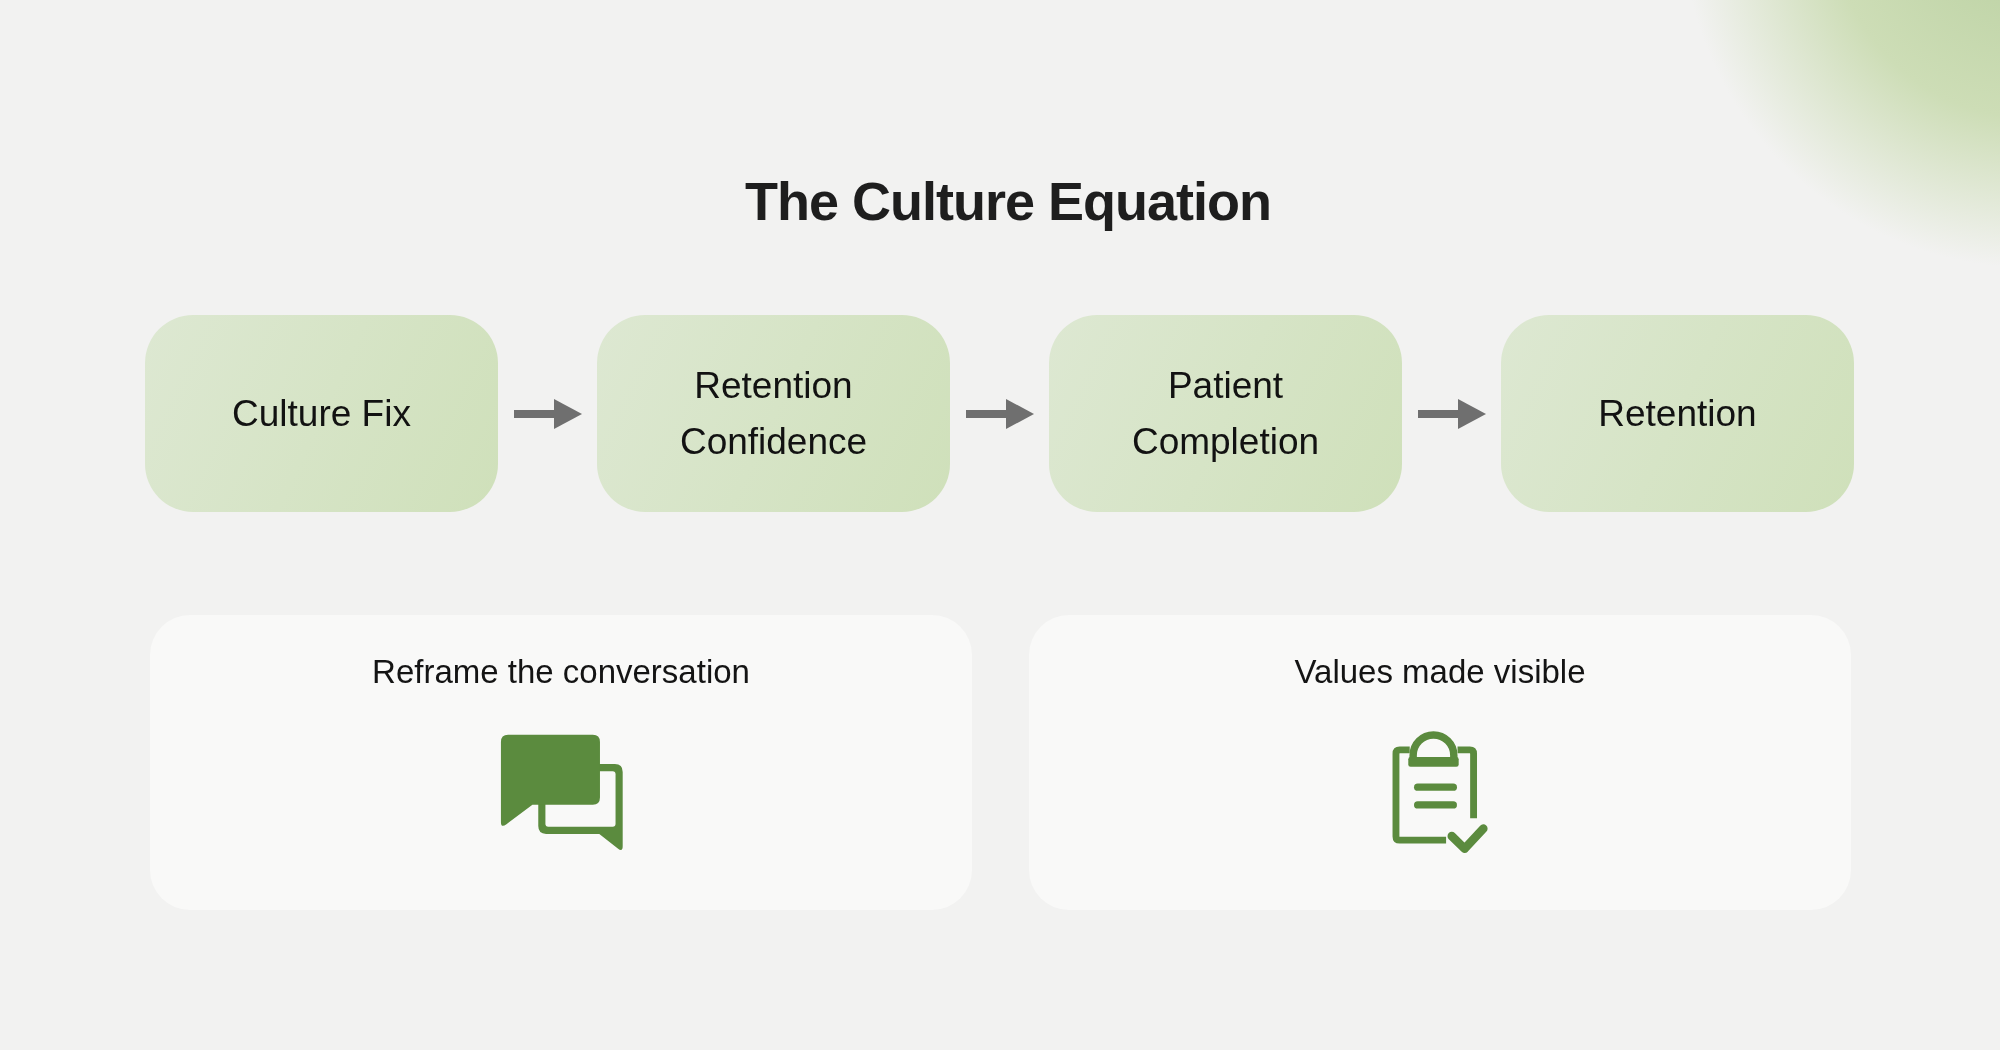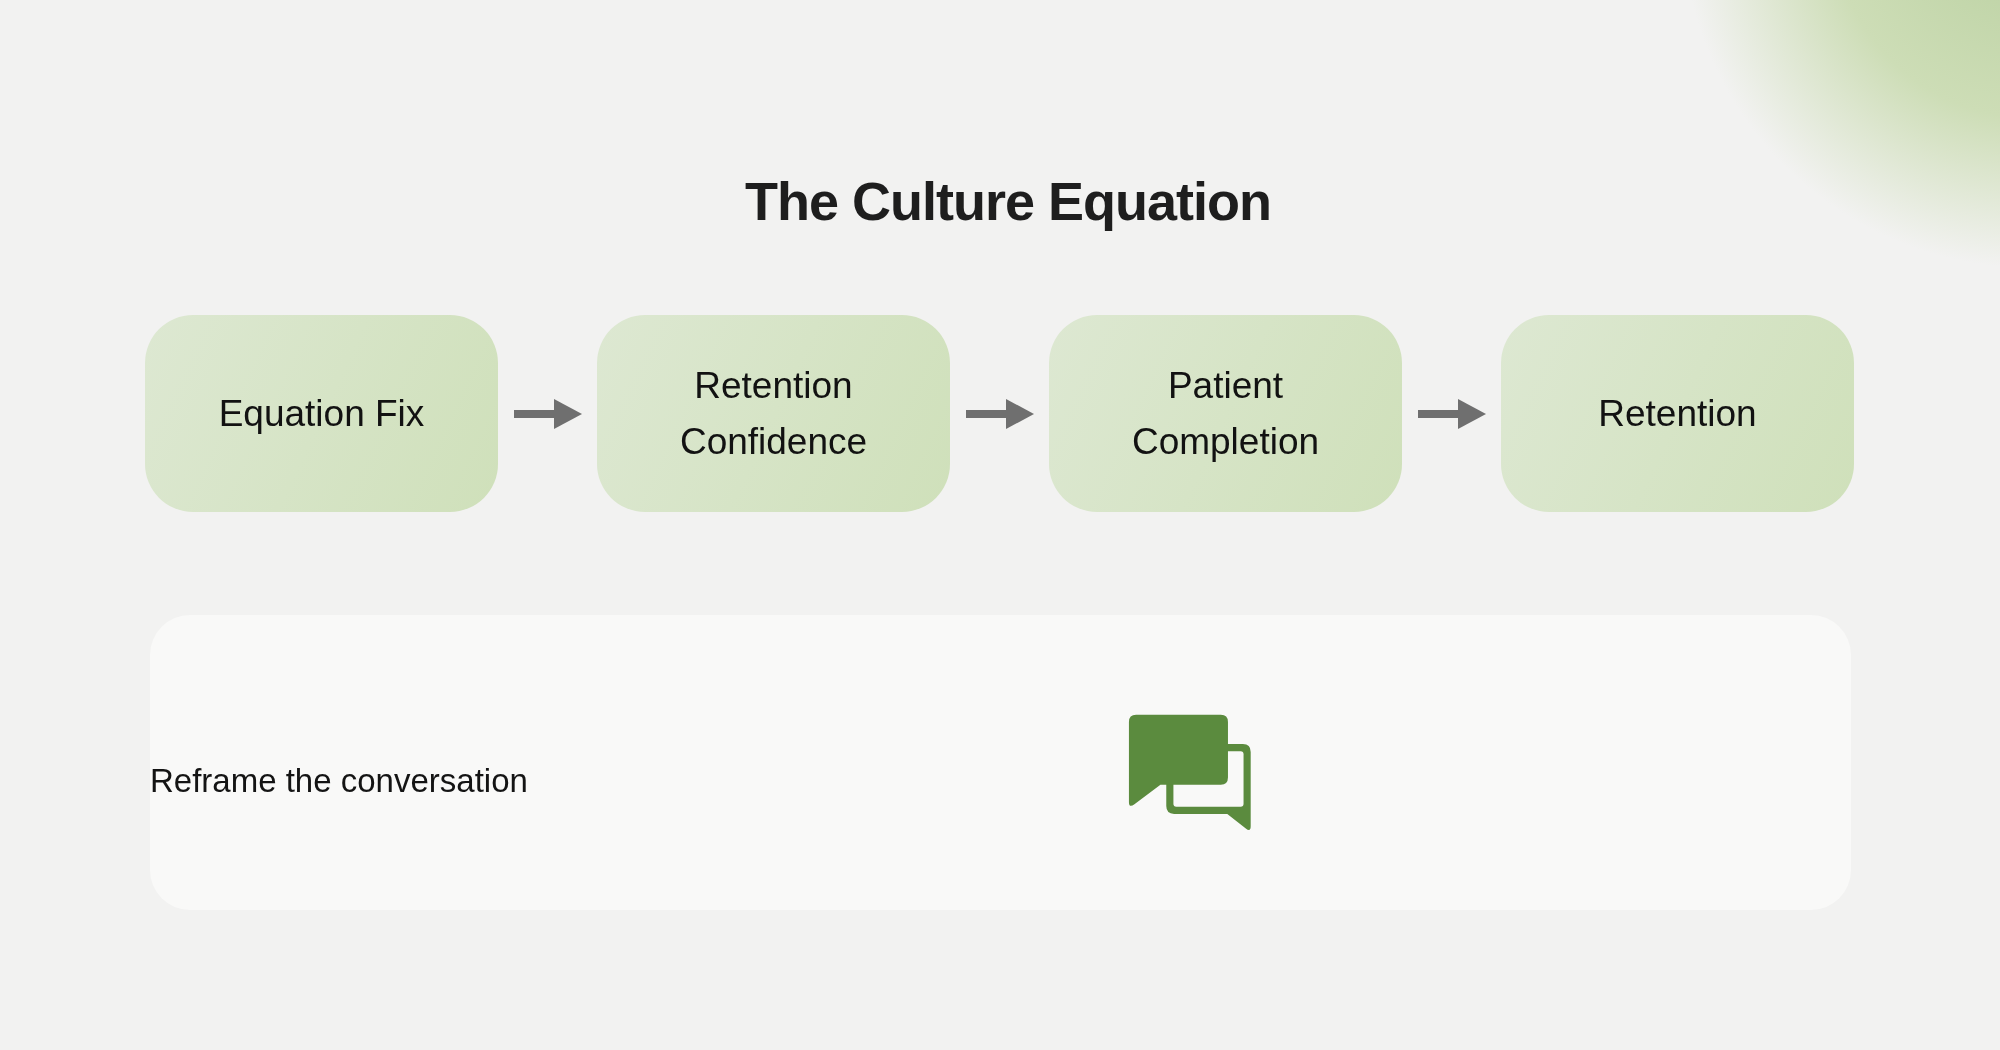--- a/index.html
+++ b/index.html
@@ -46,21 +46,21 @@
   .cards-row{
     position:absolute;
     top:615px;left:150px;
     width:1701px;height:295px;
     display:flex;gap:57px;
   }
   .card{
     flex:1 1 0;
     background:var(--card-background,#f9f9f8);
     border-radius:40px;
-    display:flex;flex-direction:row;align-items:center;
+    display:flex;flex-direction:column;align-items:center;
     padding-top:37px;box-sizing:border-box;
   }
   .card-title{
     font-size:33px;line-height:40px;
     color:var(--card-text,#141414);
     text-align:center;
   }
   .card-icon-box{
     flex:1 1 auto;
     display:flex;align-items:center;justify-content:center;
@@ -69,21 +69,21 @@
 </style>
 </head>
 <body>
 
 <div class="page">
 
   <div class="title">The Culture Equation</div>
 
   <div class="flow-row">
     <div class="flow-box">
-      <span>Equation Fix</span>
+      <span>Culture Fix</span>
     </div>
     <div class="arrow-cell">
       <svg width="68" height="30" viewBox="0 0 68 30">
         <rect x="0" y="11" width="44" height="8" fill="var(--arrow-gray,#6f6f6f)"></rect>
         <polygon points="40,0 68,15 40,30" fill="var(--arrow-gray,#6f6f6f)"></polygon>
       </svg>
     </div>
     <div class="flow-box">
       <span>Retention Confidence</span>
     </div>
@@ -116,15 +116,33 @@
 
           <path d="M150 105 H366 Q390 105 390 129 V358 Q390 377 375 365 L318 320 H154 Q130 320 130 296 V129 Q130 105 150 105 Z" fill="var(--accent-green,#5b8b3e)"></path>
           <rect x="152" y="127" width="216" height="171" rx="9" fill="var(--card-background,#f9f9f8)"></rect>
 
           <path d="M37 15 H298 Q320 15 320 37 V208 Q320 230 298 230 H112 L32 290 Q15 303 15 284 V37 Q15 15 37 15 Z" fill="var(--accent-green,#5b8b3e)"></path>
         </svg>
       </div>
     </div>
 
 
+    <div class="card">
+      <div class="card-icon-box" style="order:2">
+        <svg width="99" height="126" viewBox="40 60 345 440">
+
+          <path d="M105 133 H70 Q57 133 57 146 V435 Q57 448 70 448 H232 M272 133 H315 Q328 133 328 146 V372" fill="none" stroke="var(--accent-green,#5b8b3e)" stroke-width="24"></path>
+
+          <rect x="100" y="158" width="176" height="34" rx="8" fill="var(--accent-green,#5b8b3e)"></rect>
+
+          <path d="M117 170 V152 A71 71 0 0 1 259 152 V170" fill="none" stroke="var(--accent-green,#5b8b3e)" stroke-width="26"></path>
+
+          <rect x="120" y="250" width="150" height="26" rx="13" fill="var(--accent-green,#5b8b3e)"></rect>
+          <rect x="120" y="312" width="150" height="26" rx="13" fill="var(--accent-green,#5b8b3e)"></rect>
+
+          <path d="M252 434 L297 478 L362 408" fill="none" stroke="var(--accent-green,#5b8b3e)" stroke-width="30" stroke-linecap="round" stroke-linejoin="round"></path>
+        </svg>
+      </div>
+      <div class="card-title" style="order:1">Values made visible</div>
+    </div>
 
   </div>
 </div>
 
 </body></html>

